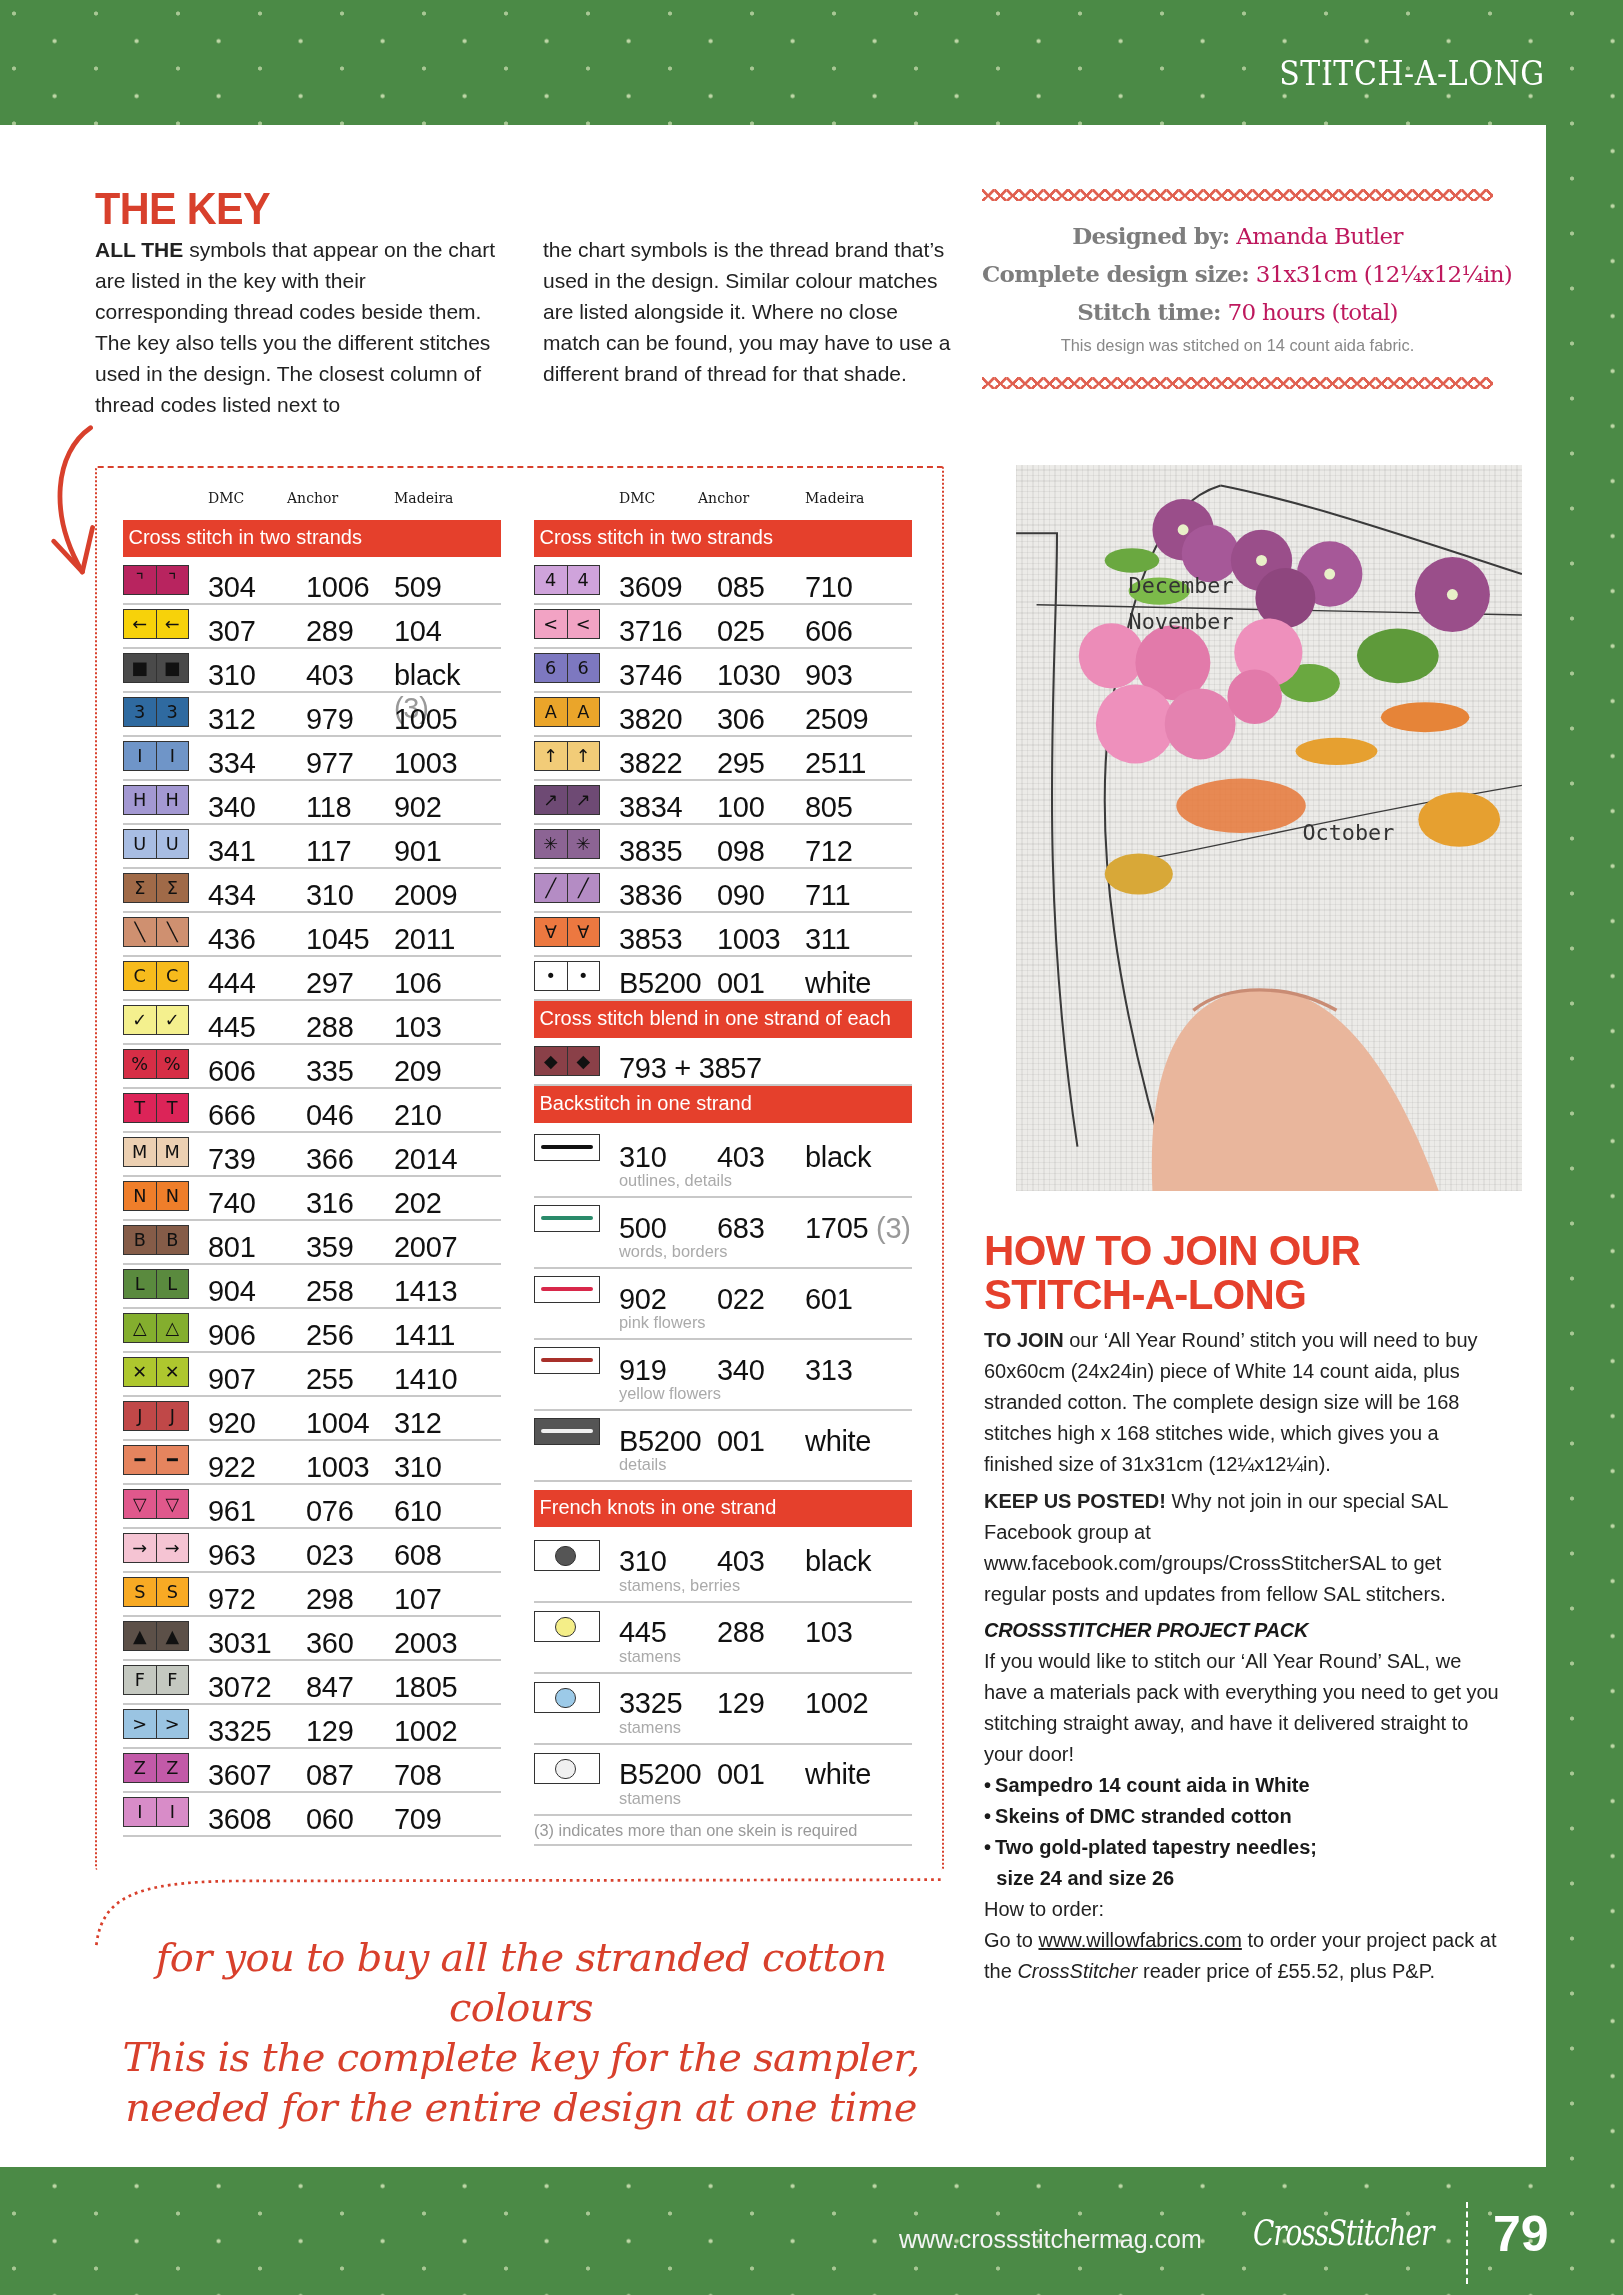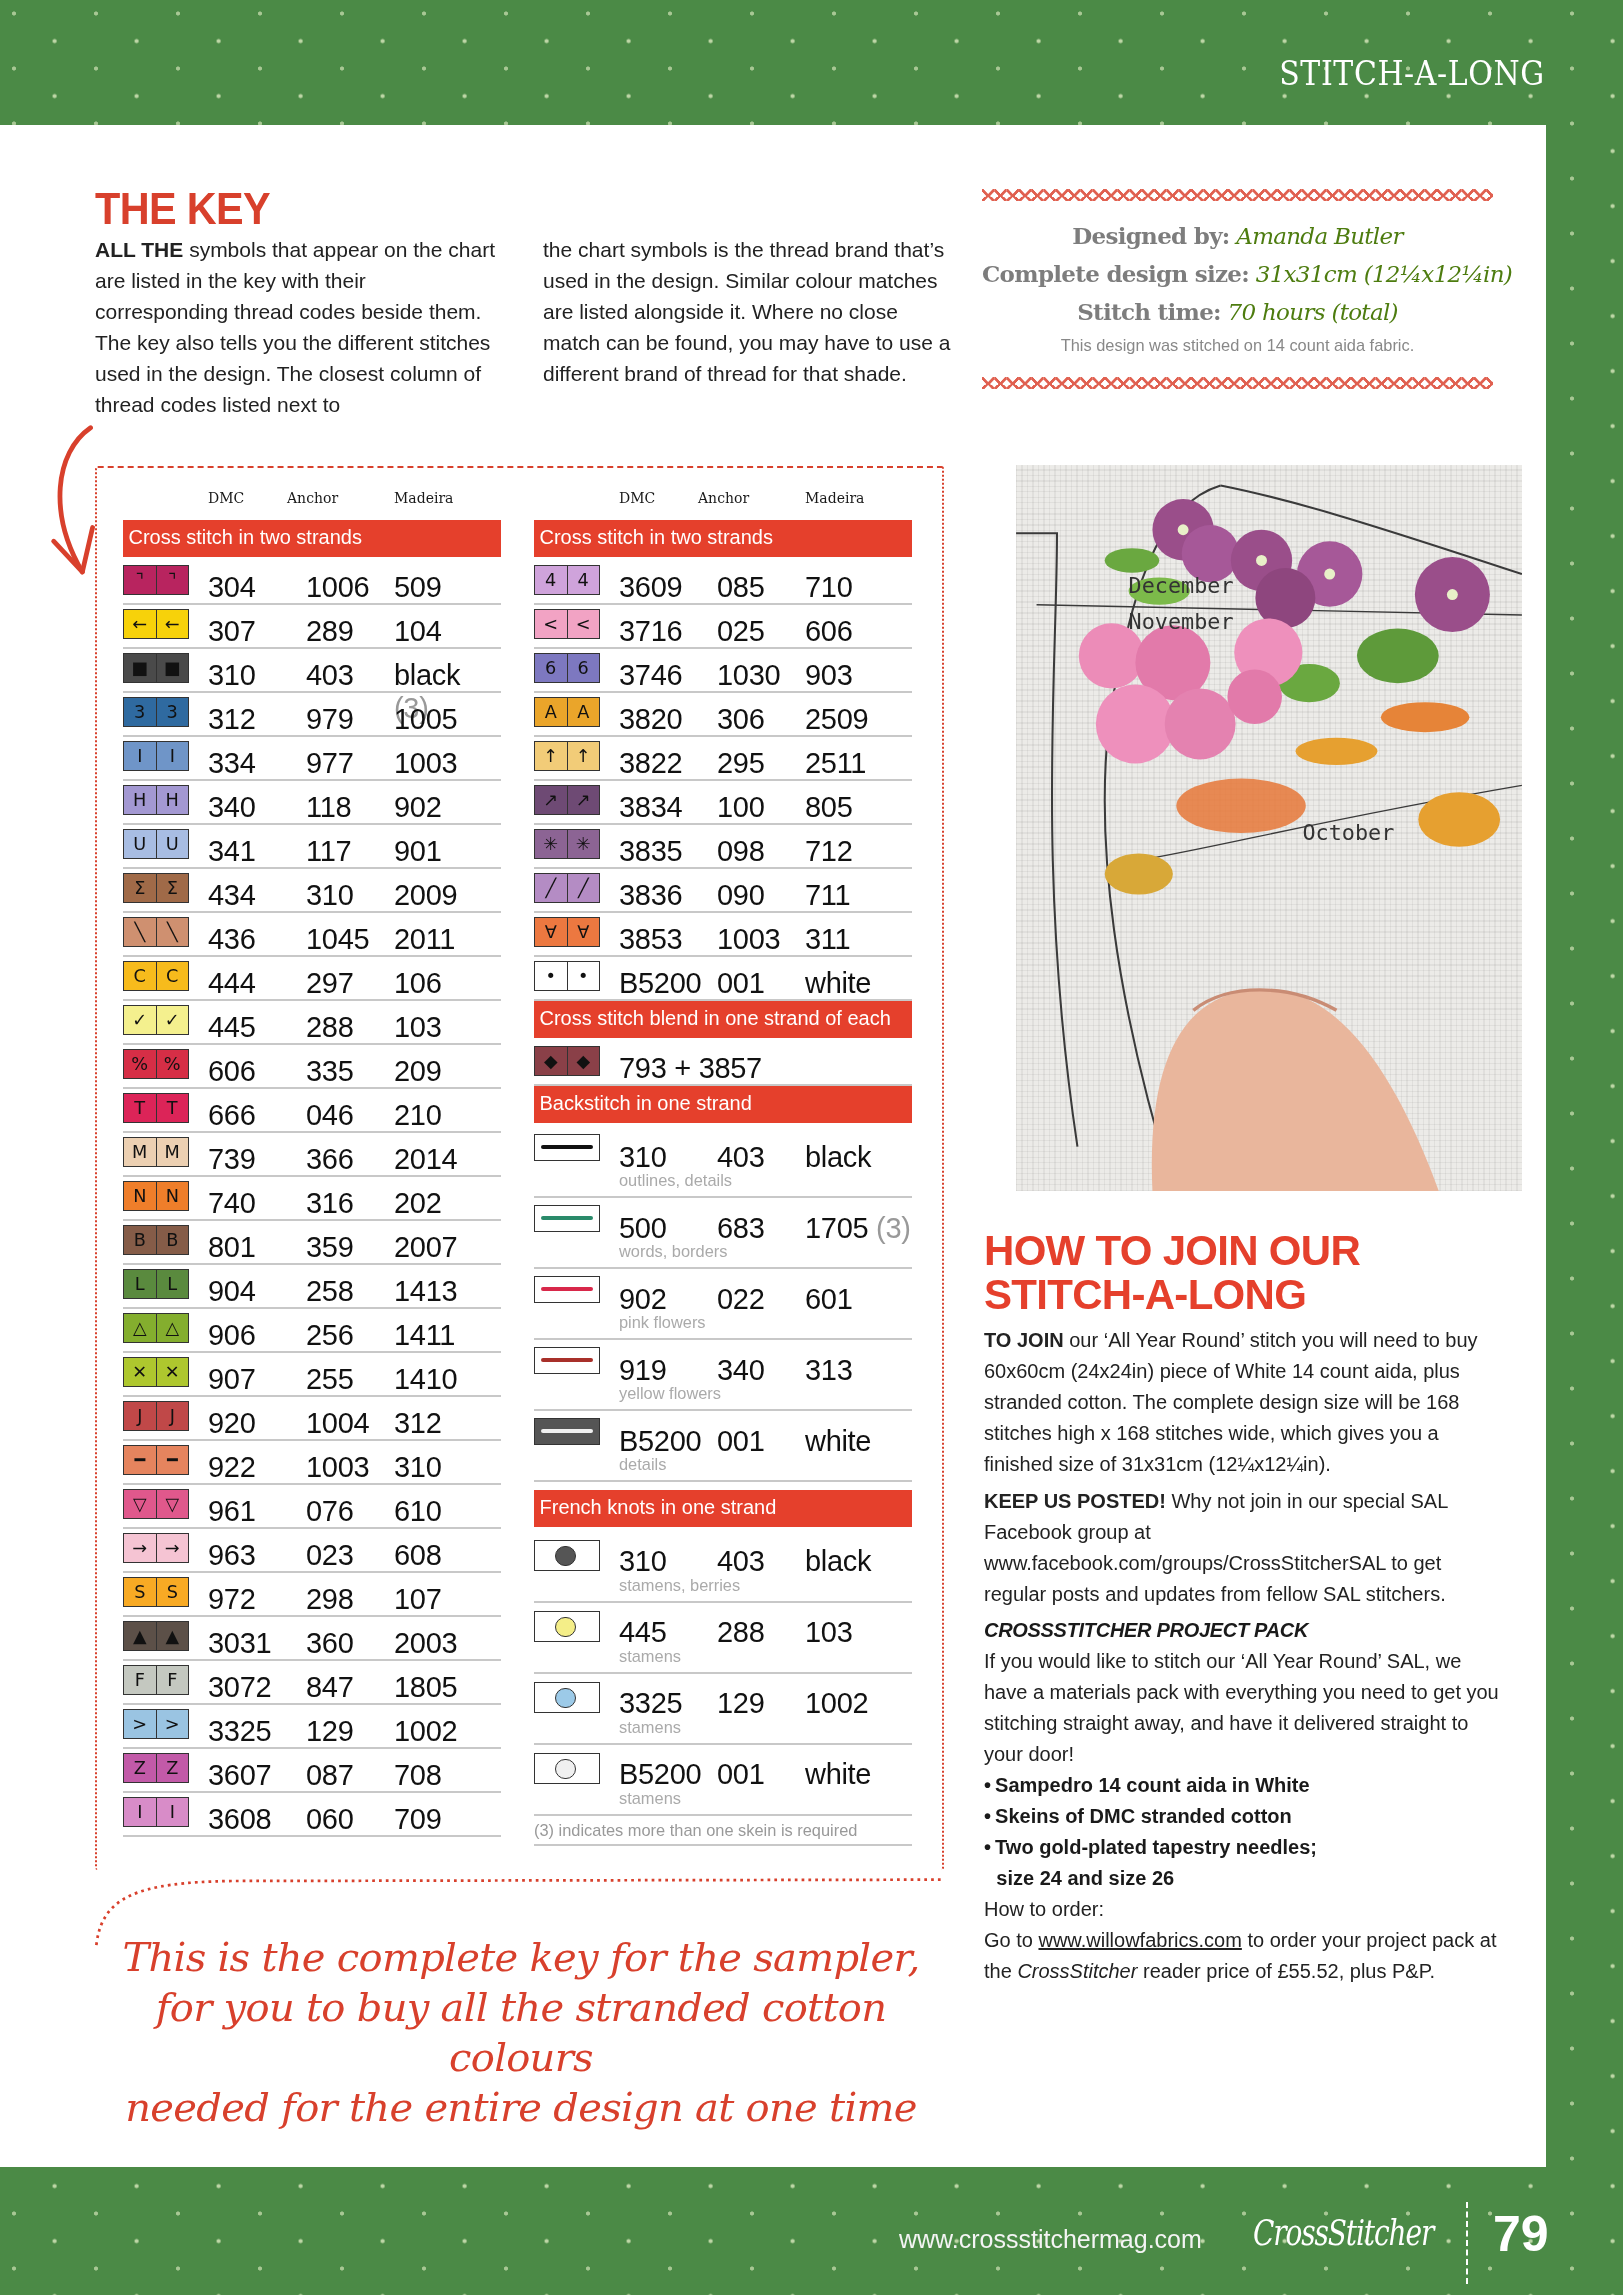--- a/index.html
+++ b/index.html
@@ -44,21 +44,21 @@
     height: 15px; width: 511px;
     background-image:
       linear-gradient(45deg, transparent 40%, #e06050 40% 55%, transparent 55%),
       linear-gradient(-45deg, transparent 40%, #e06050 40% 55%, transparent 55%);
     background-size: 12.3px 12.3px;
     background-repeat: repeat-x;
     background-position: 0 1.4px;
   }
   .info-line { font-family: "DejaVu Serif", serif; font-size: 23px; line-height: 38px; white-space: nowrap; letter-spacing: -0.7px;}
   .info-line .lbl { color: #7d7d7d; font-weight: bold; }
-  .info-line .val { color: #4d7c0f; font-style: italic; }
+  .info-line .val { color: #be185d; }
   .info-note { font-size: 16.4px; color: #888; margin: 5.5px 0 20.5px; }
   .info-lines { padding-top: 13.6px; }
 
   
   .arrow-svg { position: absolute; left: 48px; top: 300px; }
   .key-border {
     position: absolute; left: 95px; top: 341px; width: 849px; height: 1404px;
     border-top: 2.7px dashed #d8402c; border-left: 2.7px dotted #d8402c; border-right: 2.7px dotted #d8402c;
     border-radius: 2.7px;
   }
@@ -632,22 +632,22 @@
     <span class="num n-dmc">B5200</span>
     <span class="num n-anchor">001</span>
     <span class="num n-madeira">white</span>
     <span class="usage">stamens</span>
   </div>
       </div>
     <div class="footnote">(3) indicates more than one skein is required</div>
   </div>
 
   <div class="hand-note">
+    <div>for you to buy all the stranded cotton colours</div>
     <div>This is the complete key for the sampler,</div>
-    <div>for you to buy all the stranded cotton colours</div>
     <div>needed for the entire design at one time</div>
   </div>
 
   <div class="photo">
     <svg width="506" height="726" viewBox="0 0 742 1065">
       <path d="M300 30 C 200 60, 170 200, 140 350 C 110 550, 150 800, 230 1060" stroke="#3a3a3a" stroke-width="3" fill="none"></path>
       <path d="M0 100 L 60 100 C 60 300, 30 600, 90 1000" stroke="#3a3a3a" stroke-width="3" fill="none"></path>
       <path d="M300 30 C 400 50, 500 80, 742 160" stroke="#3a3a3a" stroke-width="3" fill="none"></path>
       <line x1="30" y1="205" x2="742" y2="220" stroke="#3a3a3a" stroke-width="2"></line>
       <path d="M180 580 C 300 560, 450 520, 742 470" stroke="#3a3a3a" stroke-width="2" fill="none"></path>

